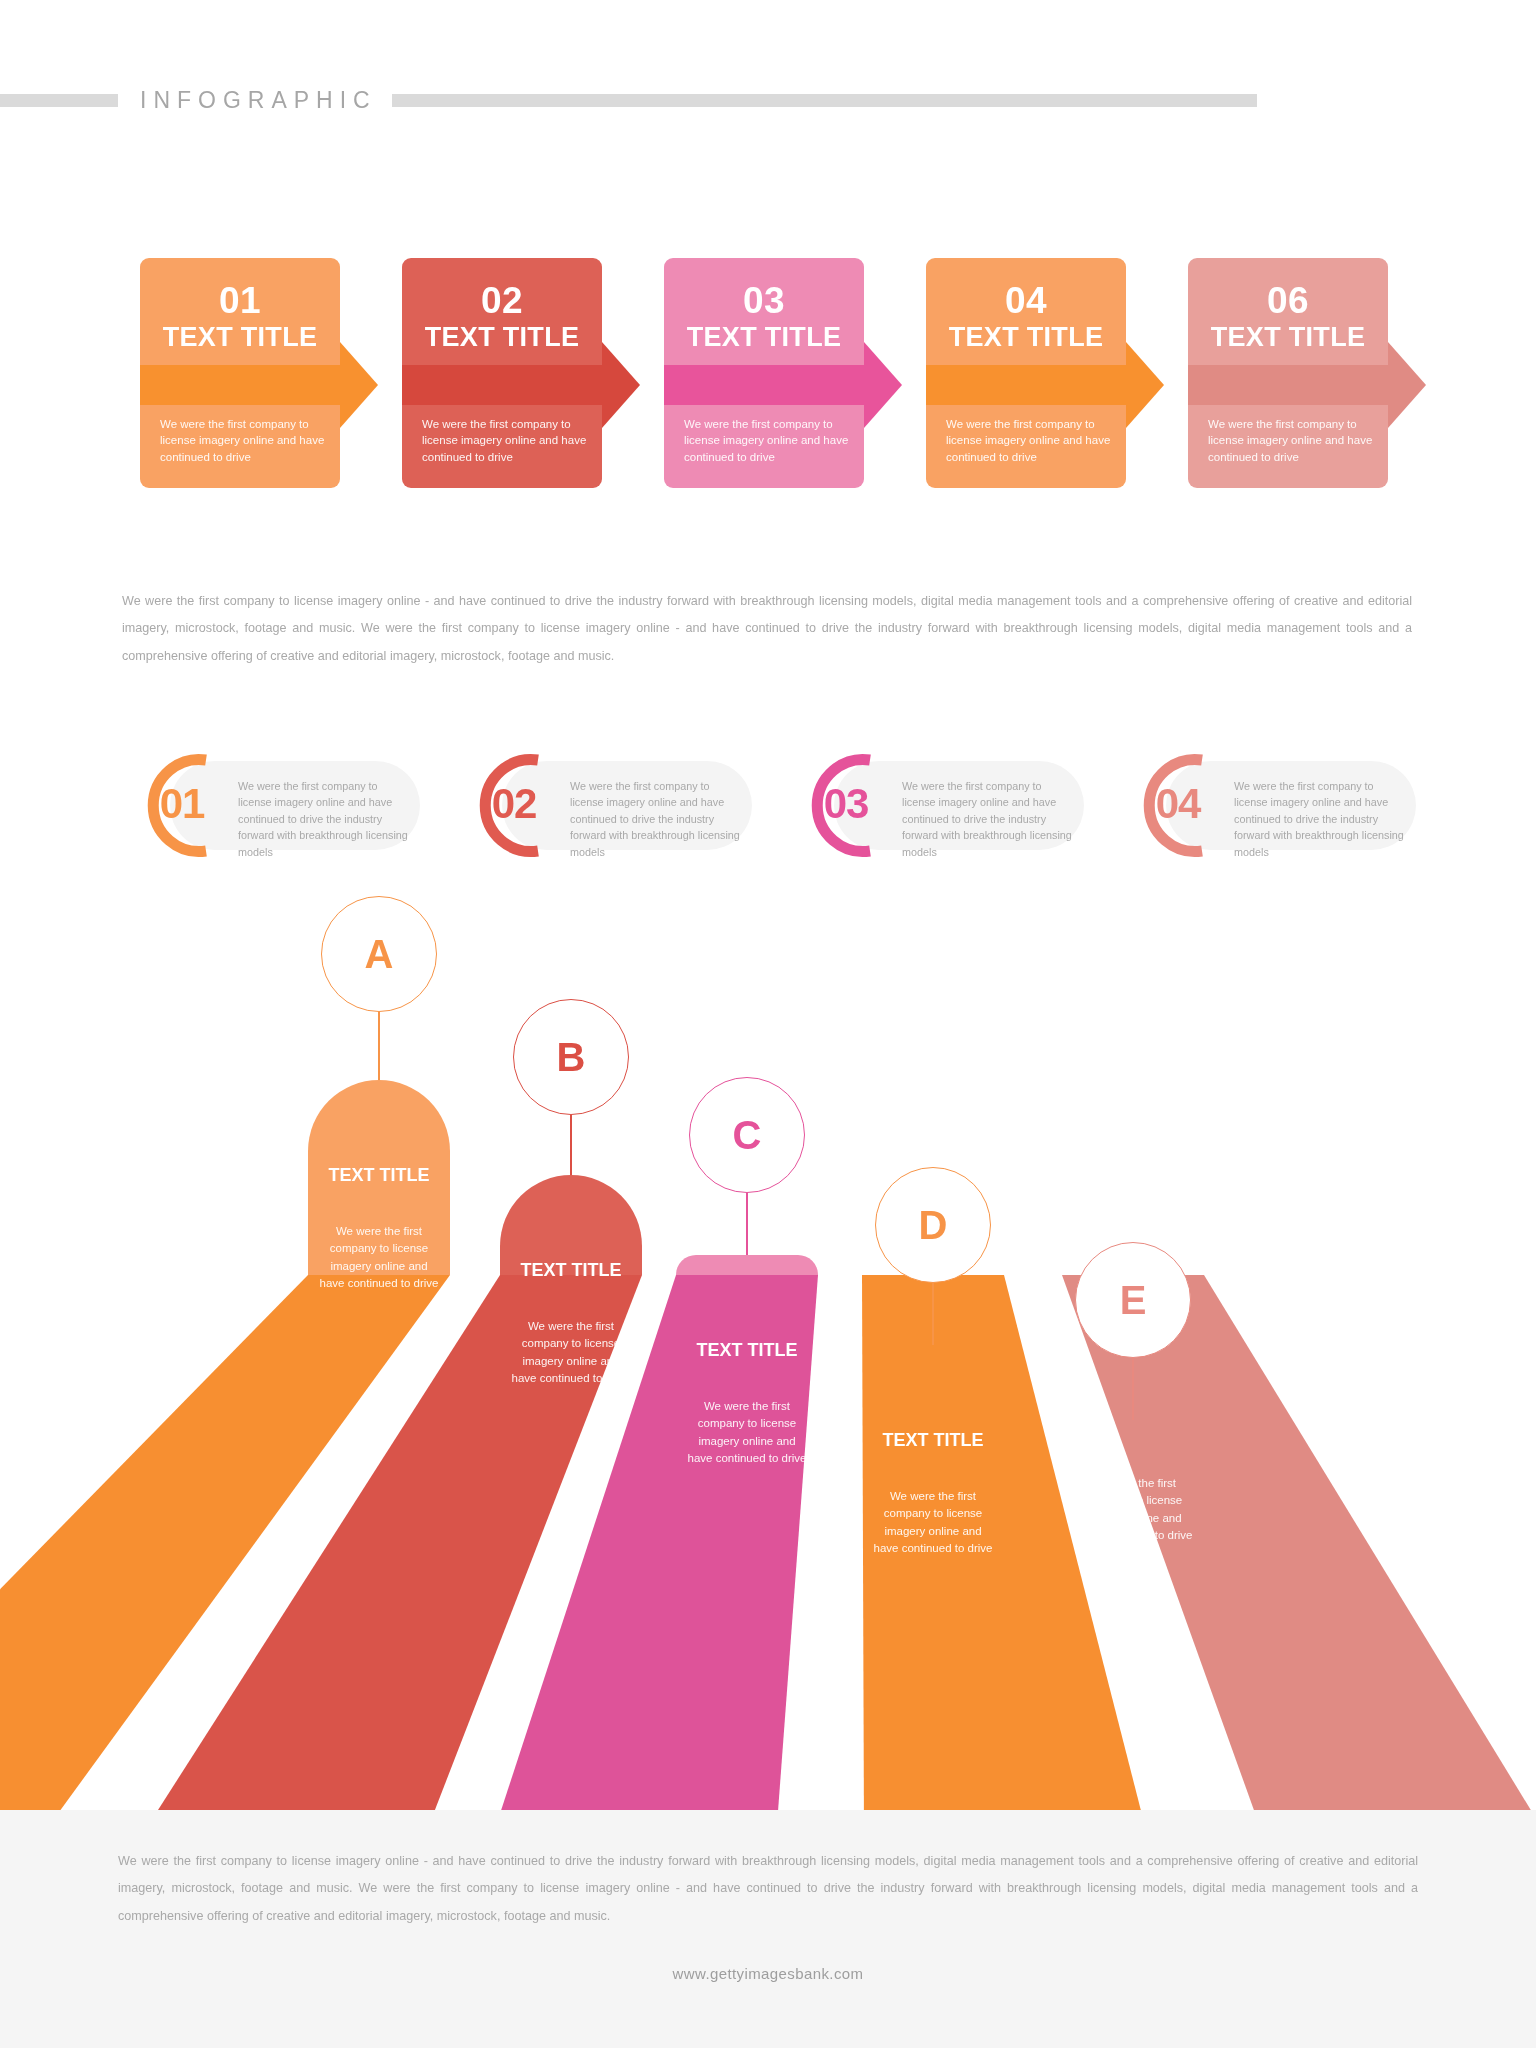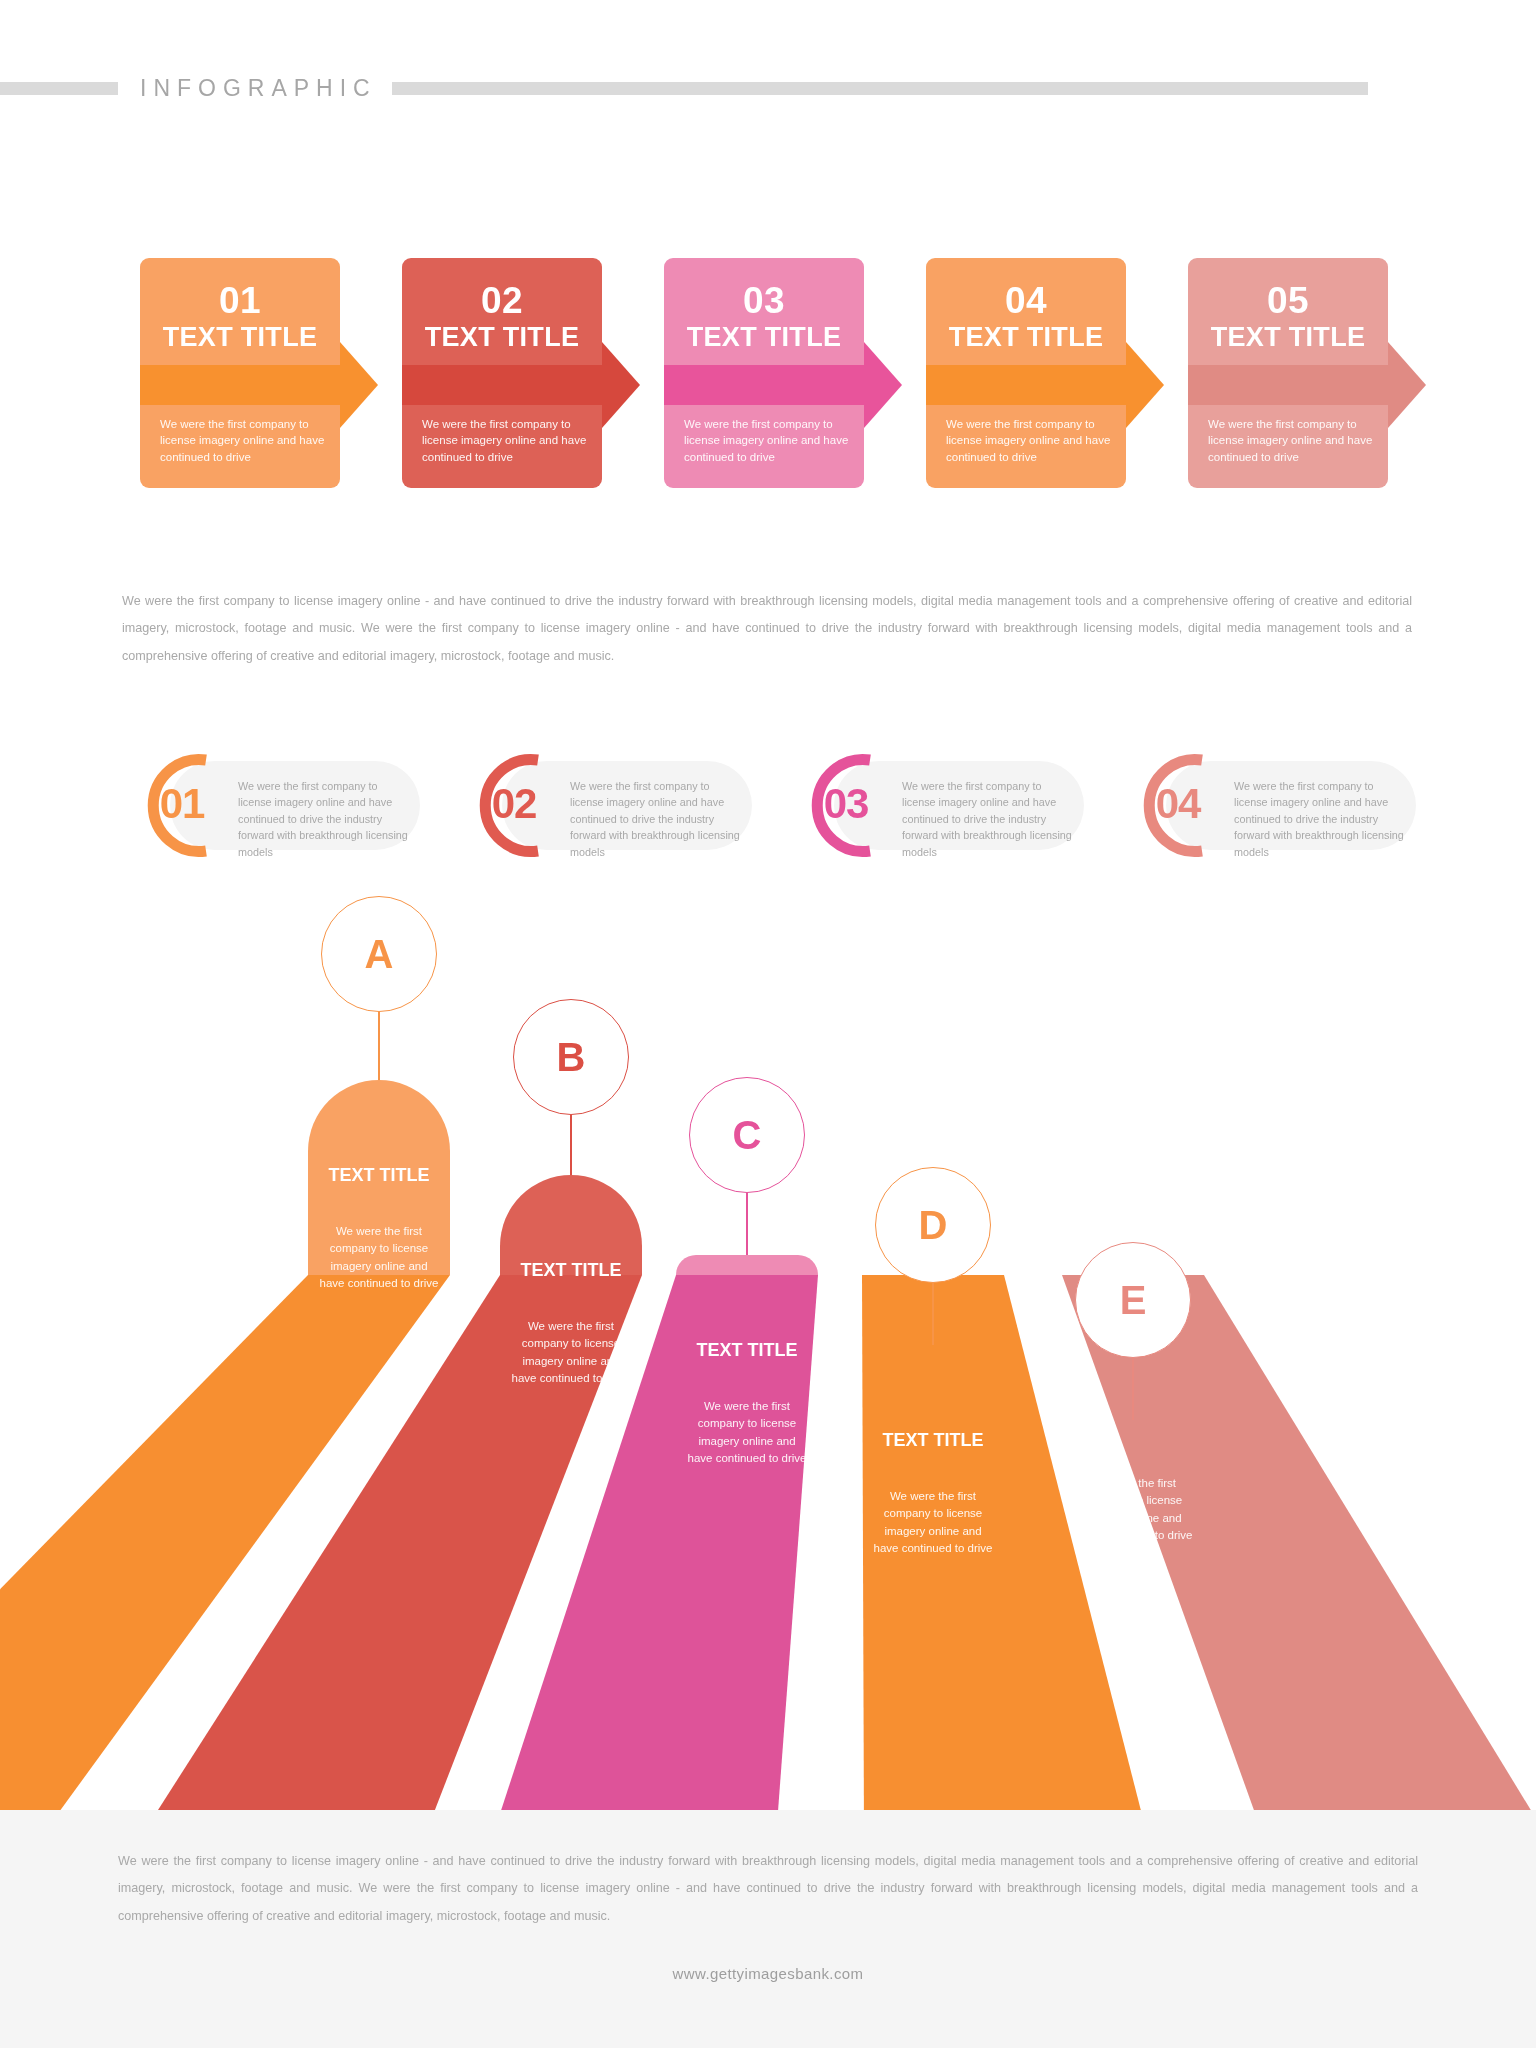--- a/index.html
+++ b/index.html
@@ -6,21 +6,21 @@
   html,body { width:1536px; height:2048px; }
   body {
     background:#ffffff;
     font-family:"Liberation Sans", sans-serif;
     position:relative;
     overflow:hidden;
   }
 
   
   #header {
-    position:absolute; left:0; top:74px; width:1368px; height:28px;
+    position:absolute; left:0; top:86px; width:1257px; height:28px;
   }
   .hdr-bar { position:absolute; top:8px; height:13px; background:#dadada; }
   #hdr-bar-left  { left:0;   width:118px; }
   #hdr-bar-right { left:392px; right:0; }
   #hdr-title {
     position:absolute; left:140px; top:0;
     font-size:23px; letter-spacing:7px; color:#a6a6a6;
     font-weight:400; line-height:28px; white-space:nowrap;
   }
 
@@ -179,21 +179,21 @@
       <div class="desc">We were the first company to license imagery online and have continued to drive</div>
     </div>
     <div class="acard" style="left: 1188px;">
       <div class="body" style="background: rgb(232, 160, 155);"></div>
       <div class="band" style="background: rgb(224, 139, 132);"></div>
       <div class="point">
         <svg width="38" height="86" viewBox="0 0 38 86">
           <path d="M0 0 L38 43 L0 86 Z" fill="#E08B84"></path>
         </svg>
       </div>
-      <div class="num">05</div>
+      <div class="num">06</div>
       <div class="title">TEXT TITLE</div>
       <div class="desc">We were the first company to license imagery online and have continued to drive</div>
     </div>
   </div>
 
 <div id="main-para">We were the first company to license imagery online - and have continued to drive the industry forward with breakthrough licensing models, digital media management tools and a comprehensive offering of creative and editorial imagery, microstock, footage and music. We were the first company to license imagery online - and have continued to drive the industry forward with breakthrough licensing models, digital media management tools and a comprehensive offering of creative and editorial imagery, microstock, footage and music.</div>
 
 <div id="pill-row">
     <div class="pill" style="left: 120px;">
       <div class="plate" style="background: rgb(244, 244, 244);"></div>

